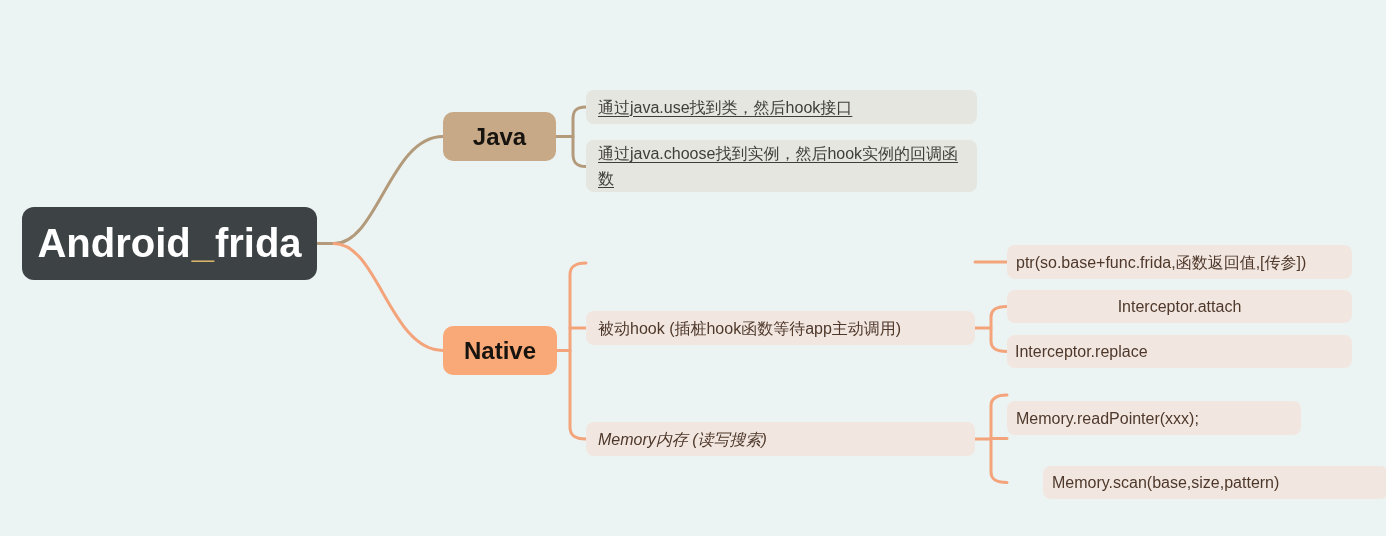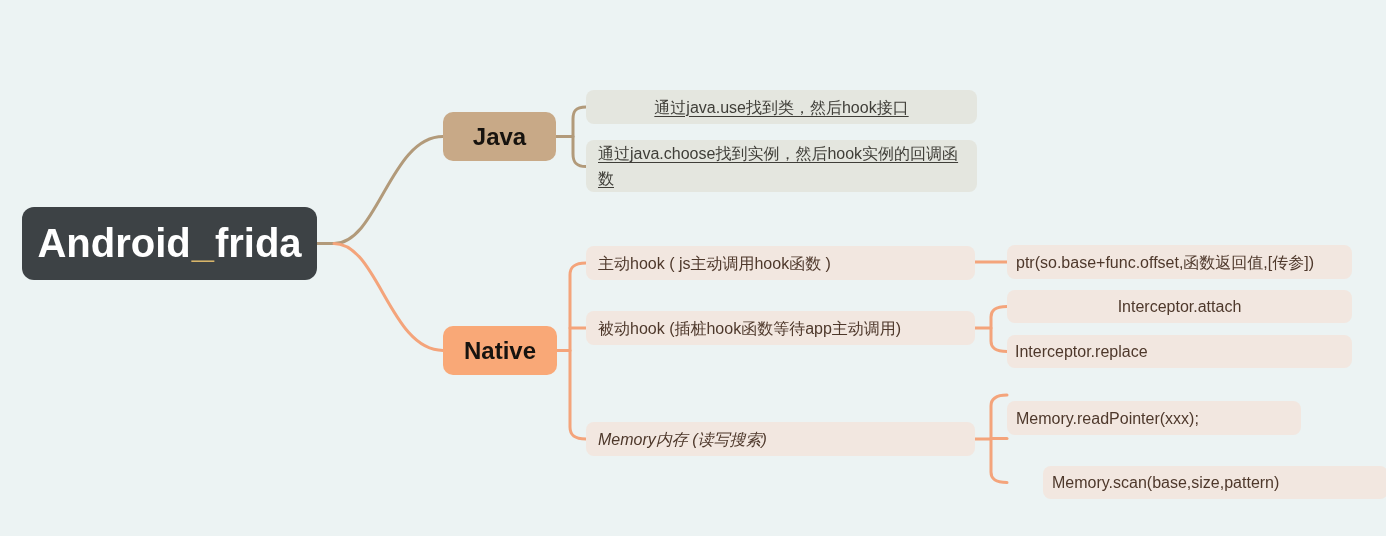--- a/index.html
+++ b/index.html
@@ -38,21 +38,21 @@
     color:#17130f;font-size:24px;font-weight:700;
   }
   .node-java{left:443px;top:112px;width:113px;height:49px;background:#c8a987;}
   .node-native{left:443px;top:326px;width:114px;height:49px;background:#f9a877;}
   .node-child{
     border-radius:8px;
     font-size:16px;
     padding:0 12px;
     line-height:25px;
   }
-  .java-child{background:#e4e6df;color:#3f3e38;justify-content:center;}
+  .java-child{background:#e4e6df;color:#3f3e38;}
   .native-child{background:#f2e7e0;color:#4e382b;}
   .underlined{text-decoration:underline;text-decoration-thickness:1px;text-underline-offset:3px;}
   .jc1{left:586px;top:90px;width:391px;height:34px;}
   .jc2{left:586px;top:140px;width:391px;height:52px;}
   .nc1{left:586px;top:246px;width:389px;height:34px;}
   .nc2{left:586px;top:311px;width:389px;height:34px;}
   .nc3{left:586px;top:422px;width:389px;height:34px;font-style:italic;}
   .leaf{padding:0 9px;}
   .r1{left:1007px;top:245px;width:345px;height:34px;}
   .r2{left:1007px;top:290px;width:345px;height:33px;justify-content:center;}
@@ -102,32 +102,29 @@
     <span>Native</span>
   </div>
 
   <div class="node node-child java-child jc1">
     <span class="underlined">通过java.use找到类，然后hook接口</span>
   </div>
   <div class="node node-child java-child jc2">
     <span class="underlined">通过java.choose找到实例，然后hook实例的回调函数</span>
   </div>
 
-  <div class="node node-child native-child nc1">
-    <span>主动hook ( js主动调用hook函数 )</span>
-  </div>
   <div class="node node-child native-child nc2">
     <span>被动hook (插桩hook函数等待app主动调用)</span>
   </div>
   <div class="node node-child native-child nc3">
     <span>Memory内存 (读写搜索)</span>
   </div>
 
   <div class="node node-child native-child leaf r1">
-    <span>ptr(so.base+func.offset,函数返回值,[传参])</span>
+    <span>ptr(so.base+func.frida,函数返回值,[传参])</span>
   </div>
   <div class="node node-child native-child leaf r2">
     <span>Interceptor.attach</span>
   </div>
   <div class="node node-child native-child leaf r3">
     <span>Interceptor.replace</span>
   </div>
   <div class="node node-child native-child leaf r4">
     <span>Memory.readPointer(xxx);</span>
   </div>

